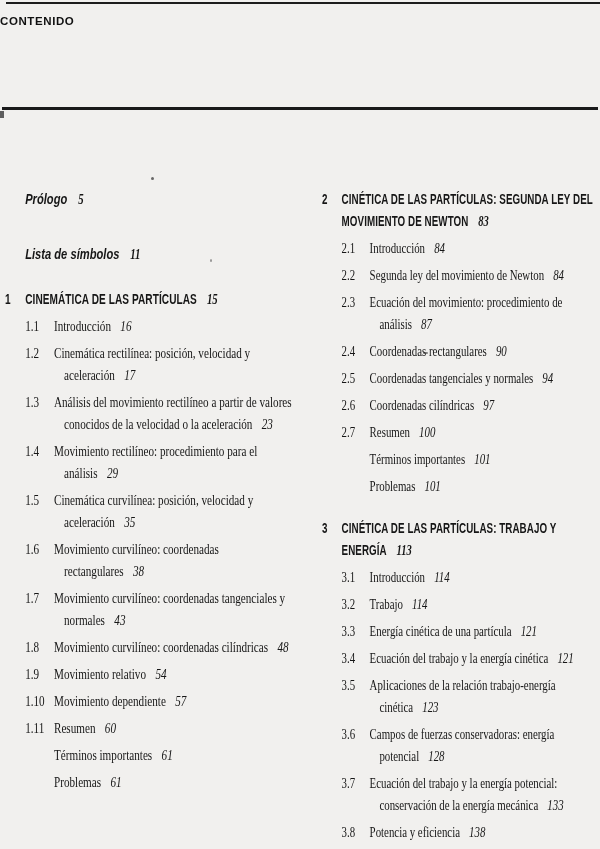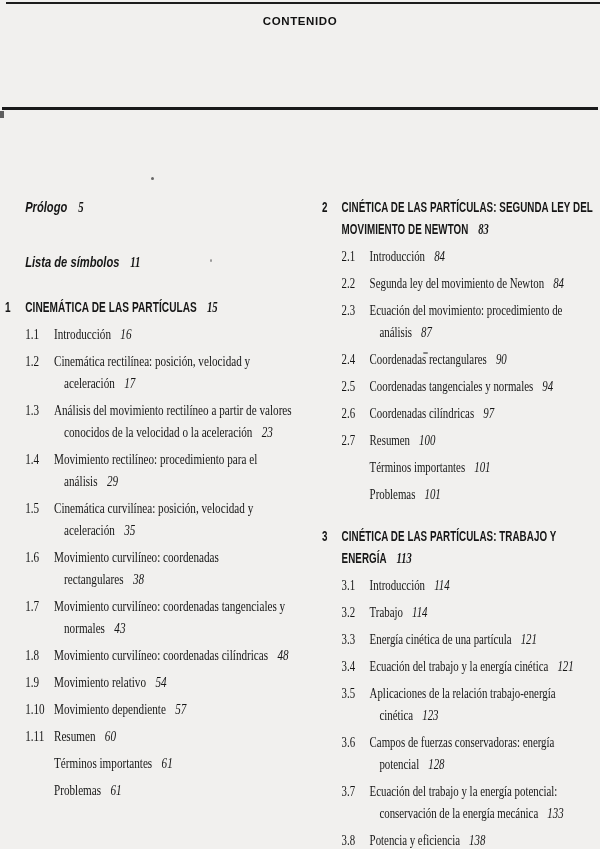--- a/index.html
+++ b/index.html
@@ -19,37 +19,36 @@
   }
   .rule-top {
     position: absolute;
     top: 2px; left: 6px; right: 0;
     height: 2px;
     background: #1c1c1c;
   }
   .page-header {
     position: absolute;
     top: 15px; left: 0; right: 0;
-    text-align: center;
     font-family: "Liberation Sans", sans-serif;
     font-weight: bold;
     font-size: 11.5px;
     letter-spacing: 0.6px;
     color: #111;
   }
   .rule-divider {
     position: absolute;
     top: 107px; left: 2px; right: 2px;
     height: 2.5px;
     background: #1a1a1a;
   }
   
   .col {
     position: absolute;
-    top: 196px;
+    top: 188px;
   }
   .col-inner {
     transform-origin: 0 0;
     line-height: 22px;
     font-size: 15.5px;
   }
   .col-left { left: 5px; width: 295px; }
   .col-left .col-inner { width: 404px; transform: scaleX(0.72); }
   .col-right { left: 322px; width: 278px; }
   .col-right .col-inner { width: 396px; transform: scaleX(0.70); }

